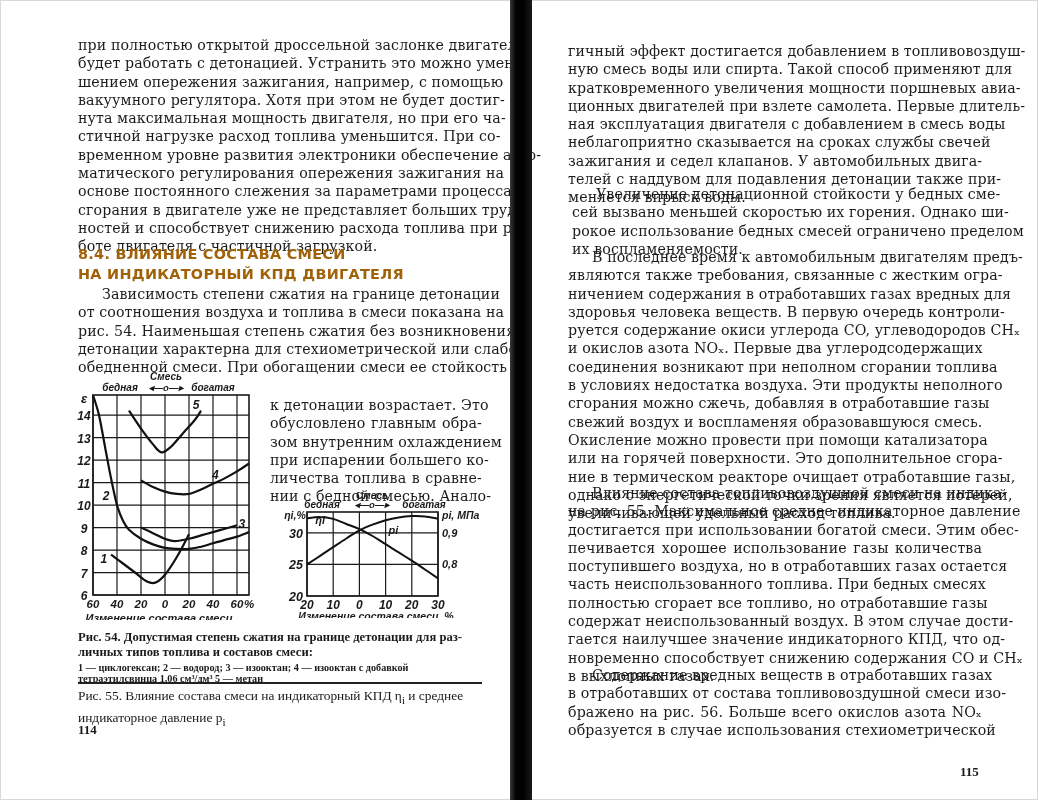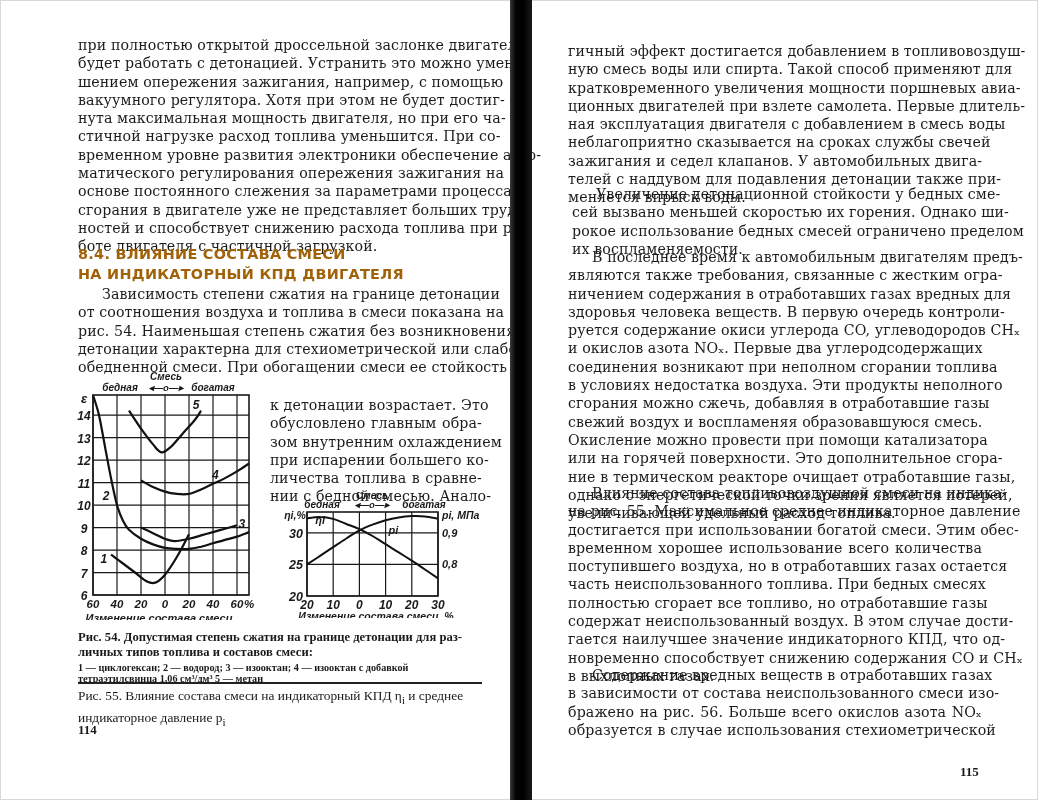--- a/index.html
+++ b/index.html
@@ -228,29 +228,29 @@
       <span class="ln">Окисление можно провести при помощи катализатора</span>
       <span class="ln">или на горячей поверхности. Это дополнительное сгора-</span>
       <span class="ln">ние в термическом реакторе очищает отработавшие газы,</span>
       <span class="ln">однако с энергетической точки зрения является потерей,</span>
       <span class="ln last">увеличивающей удельный расход топлива.</span>
     </div>
   <div class="para" id="rp-p4" style="left:36px; top:484px; width:414px;">
       <span class="ln" style="padding-left: 24px;">Влияние состава топливовоздушной смеси на индика-</span>
       <span class="ln">на рис. 55. Максимальное среднее индикаторное давление</span>
       <span class="ln">достигается при использовании богатой смеси. Этим обес-</span>
-      <span class="ln">временном хорошее использование всего количества</span>
+      <span class="ln">печивается хорошее использование газы количества</span>
       <span class="ln">поступившего воздуха, но в отработавших газах остается</span>
       <span class="ln">часть неиспользованного топлива. При бедных смесях</span>
       <span class="ln">полностью сгорает все топливо, но отработавшие газы</span>
       <span class="ln">содержат неиспользованный воздух. В этом случае дости-</span>
       <span class="ln">гается наилучшее значение индикаторного КПД, что од-</span>
       <span class="ln">новременно способствует снижению содержания CO и CHₓ</span>
       <span class="ln last">в выхлопных газах.</span>
     </div>
   <div class="para" id="rp-p5" style="left:36px; top:666px; width:414px;">
       <span class="ln" style="padding-left: 24px;">Содержание вредных веществ в отработавших газах</span>
-      <span class="ln">в зависимости от состава неиспользованного смеси изо-</span>
+      <span class="ln">в отработавших от состава топливовоздушной смеси изо-</span>
       <span class="ln">бражено на рис. 56. Больше всего окислов азота NOₓ</span>
       <span class="ln last">образуется в случае использования стехиометрической</span>
     </div>
   <div class="page-num" style="left:428px; top:764px;">115</div>
 </div>
 
 </body></html>

